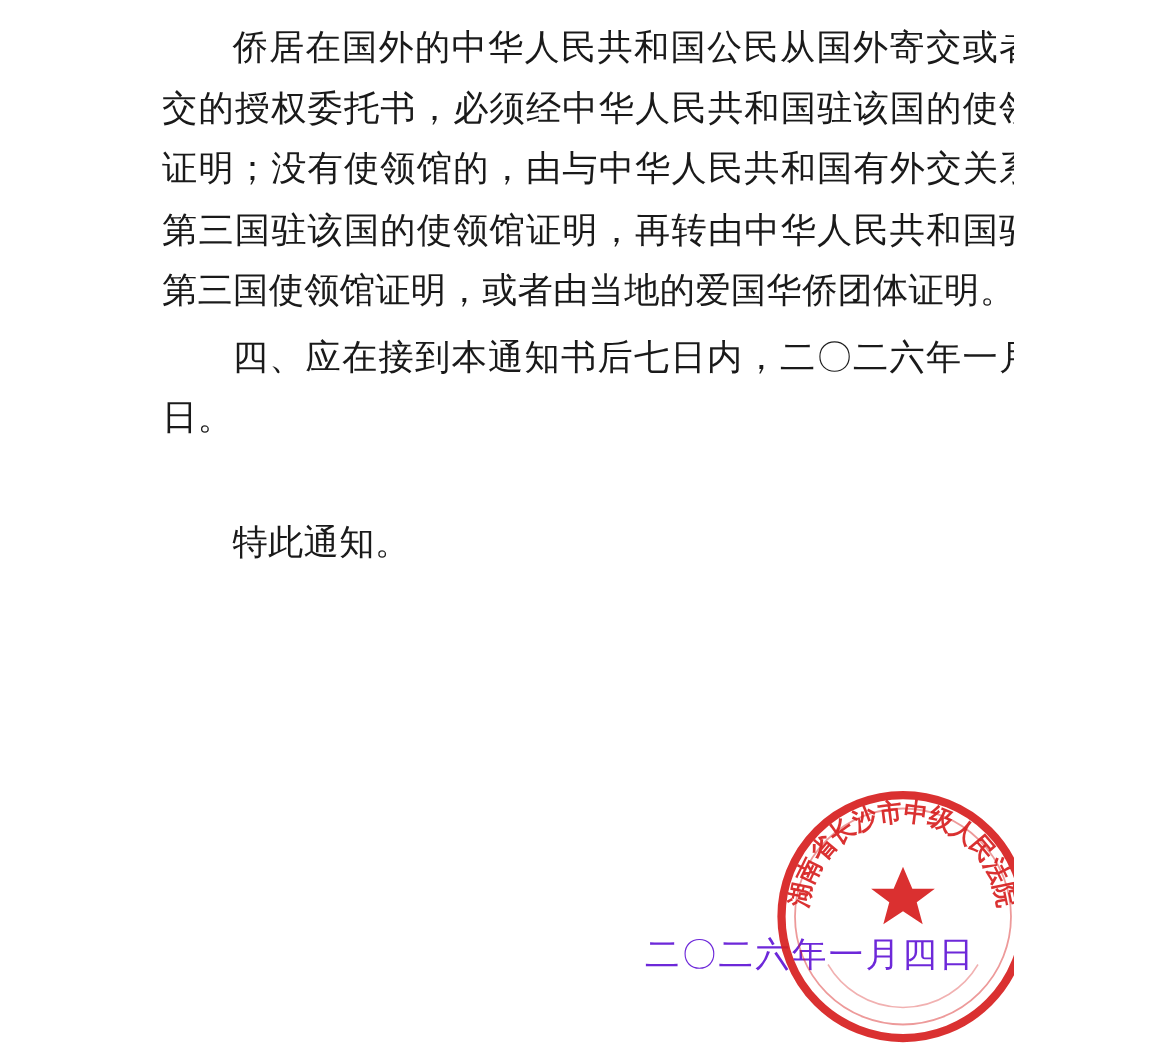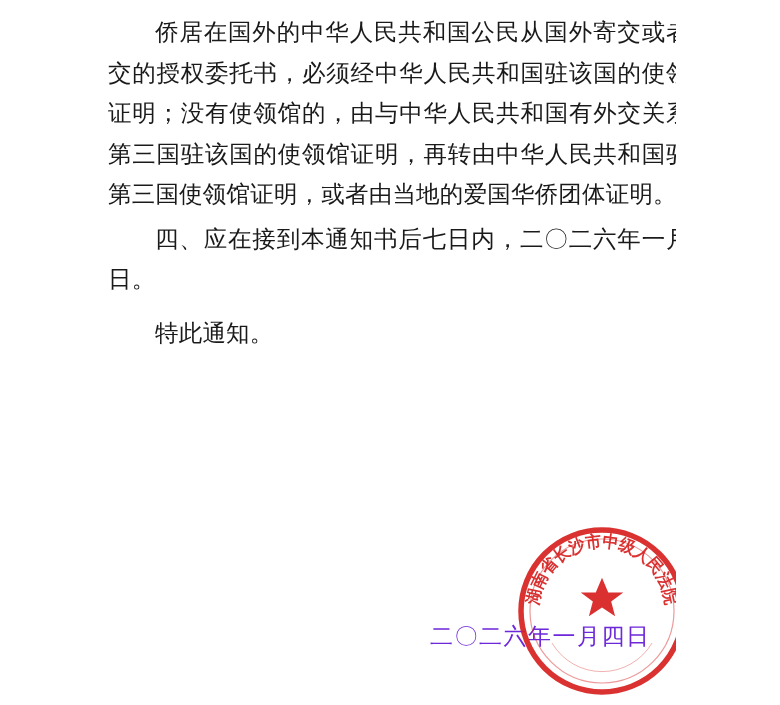--- a/index.html
+++ b/index.html
@@ -25,21 +25,21 @@
     margin: 0 0 4px 0;
     font-size: 23.5px;
     line-height: 40.5px;
     color: #1a1a1a;
     text-align: justify;
     text-justify: inter-ideograph;
     letter-spacing: 0.2px;
     text-indent: 2em;
   }
   .para.notice {
-    margin-top: 13px;
+    margin-top: 42px;
   }
   .sign-line {
     position: absolute;
     left: 430px;
     top: 620px;
     width: 290px;
     font-size: 23px;
     line-height: 34px;
     color: #6d28d9;
     letter-spacing: 1.5px;

